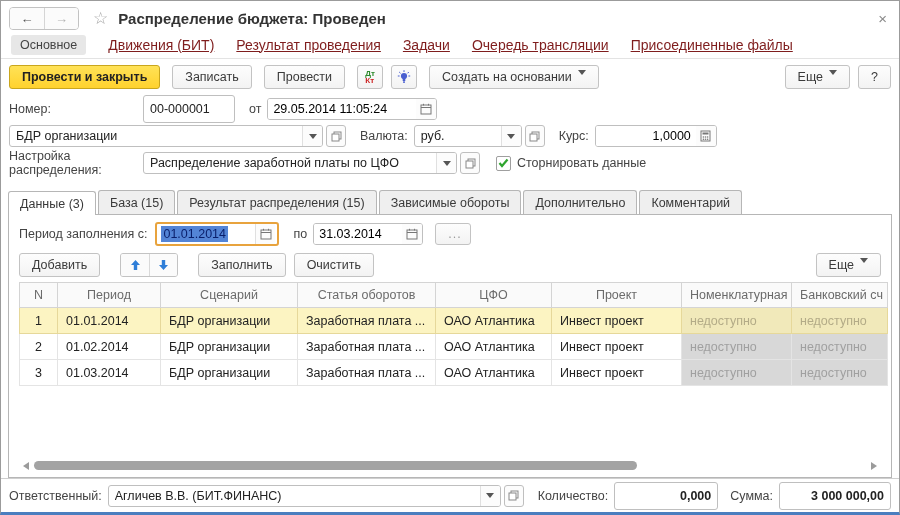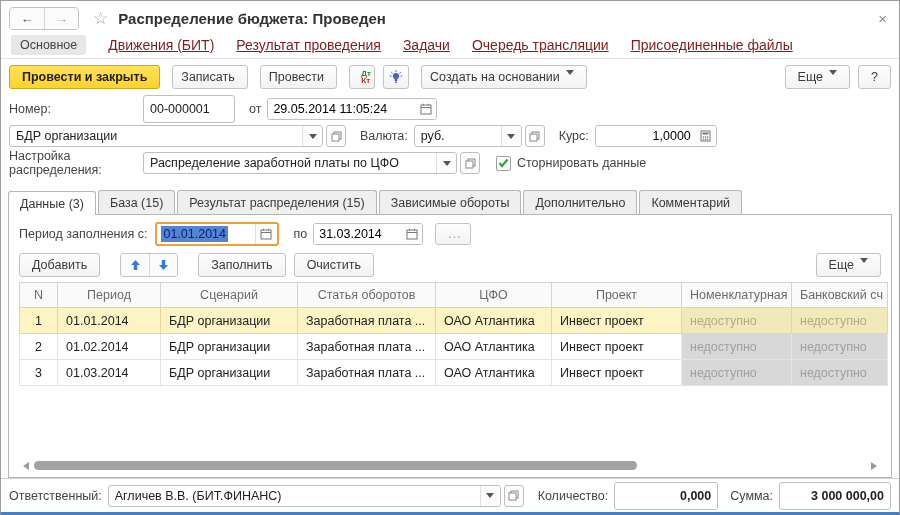--- a/index.html
+++ b/index.html
@@ -24,21 +24,21 @@
   
   .toolbar { height:36px; display:flex; align-items:center; gap:8px; padding:0 8px; flex:none; }
   .btn { background:linear-gradient(#fdfdfd,#f3f3f3); border:1px solid #c3c3c3; border-radius:3px; height:24px; padding:0 12px; font-size:12.5px; color:#3a3a3a; cursor:pointer; font-family:inherit; }
   .btn-primary { background:linear-gradient(#ffe257,#ffd22e); border:1px solid #c9a61d; font-weight:bold; color:#222; }
   .btn-drop::after { content:""; display:inline-block; margin-left:6px; vertical-align:2px; border:4px solid transparent; border-top:5px solid #555; }
   .iconbtn { width:26px; height:24px; padding:0; display:inline-flex; align-items:center; justify-content:center; }
   .dtkt { font-size:8px; font-weight:bold; line-height:7px; text-align:center; }
   .dtkt .dt { display:block; color:#2e8b2e; text-align:center; }
   .dtkt .kt { display:block; color:#cc2222; text-align:left; }
   .spacer { flex:1; }
-  .gap-l { margin-left:4px;padding-left:8px; }
+  .gap-l { margin-left:4px; }
 
   
   .fields { padding:2px 8px 6px 8px; flex:none; }
   .frow { display:flex; align-items:center; height:24px; margin-bottom:3px; }
   .flabel { width:134px; color:#444; font-size:12.5px; flex:none; }
   .tfield { border:1px solid #bfbfbf; border-radius:3px; height:28px; font-size:12.5px; padding:0 6px; font-family:inherit; color:#222; background:#fff; }
   .combo { display:flex; border:1px solid #bfbfbf; border-radius:3px; height:22px; background:#fff; overflow:hidden; }
   .combo input { border:none; outline:none; height:20px; padding:0 6px; font-size:12.5px; font-family:inherit; color:#222; flex:1; min-width:0; background:transparent; }
   .caretbtn { width:20px; border:none; border-left:1px solid #e0e0e0; background:#fcfcfc; cursor:pointer; display:flex; align-items:center; justify-content:center; }
   .caretbtn::after { content:""; border:4px solid transparent; border-top:5px solid #555; margin-top:4px; }

